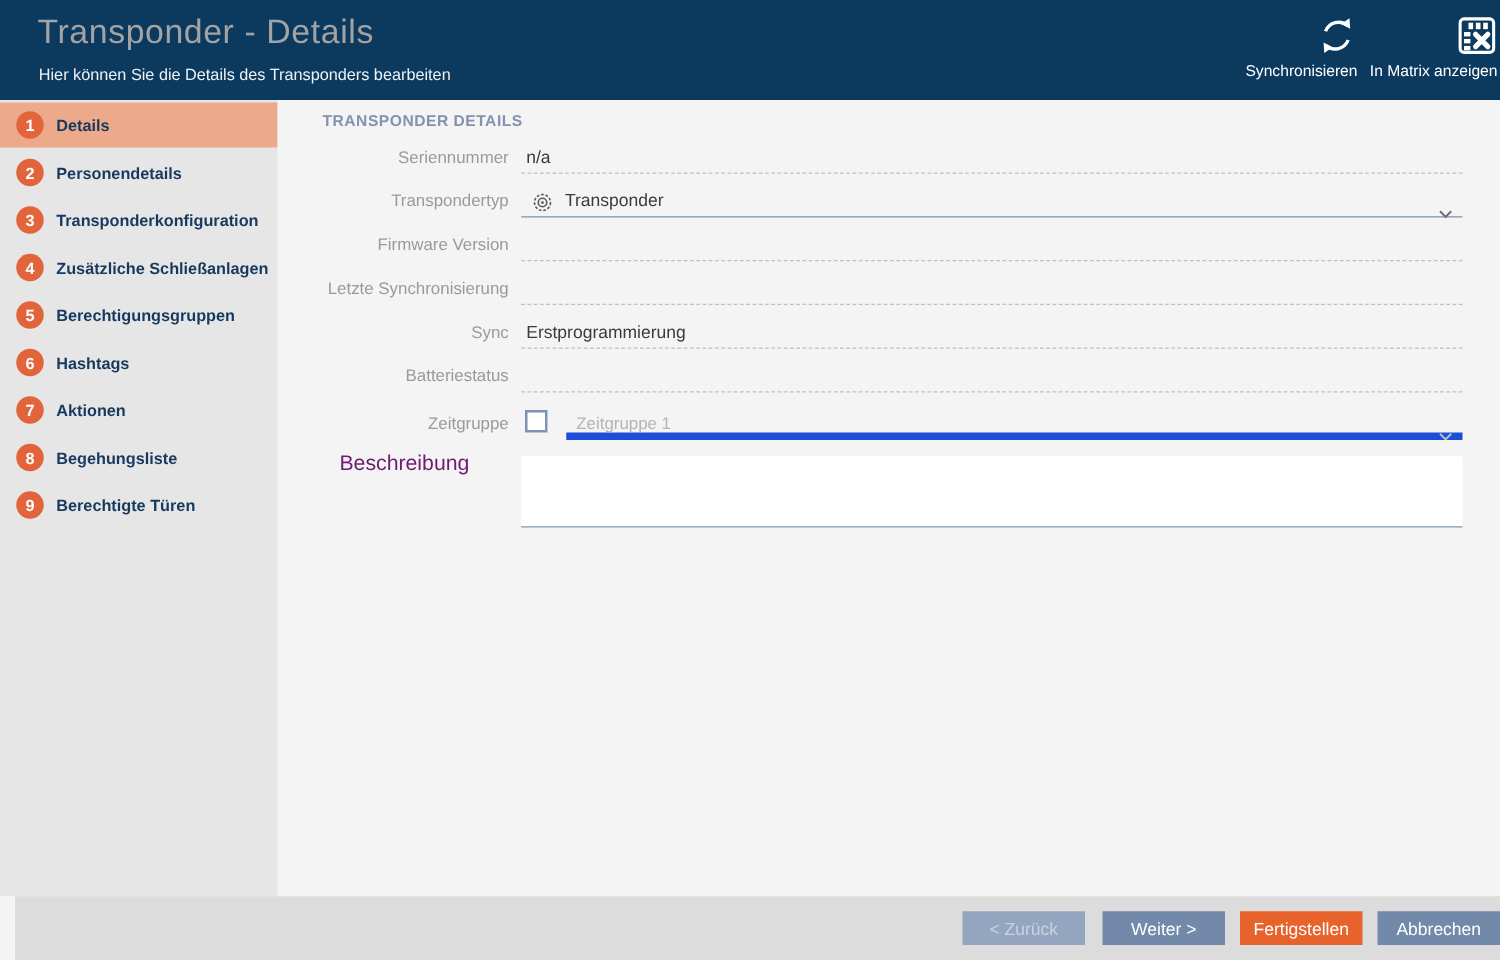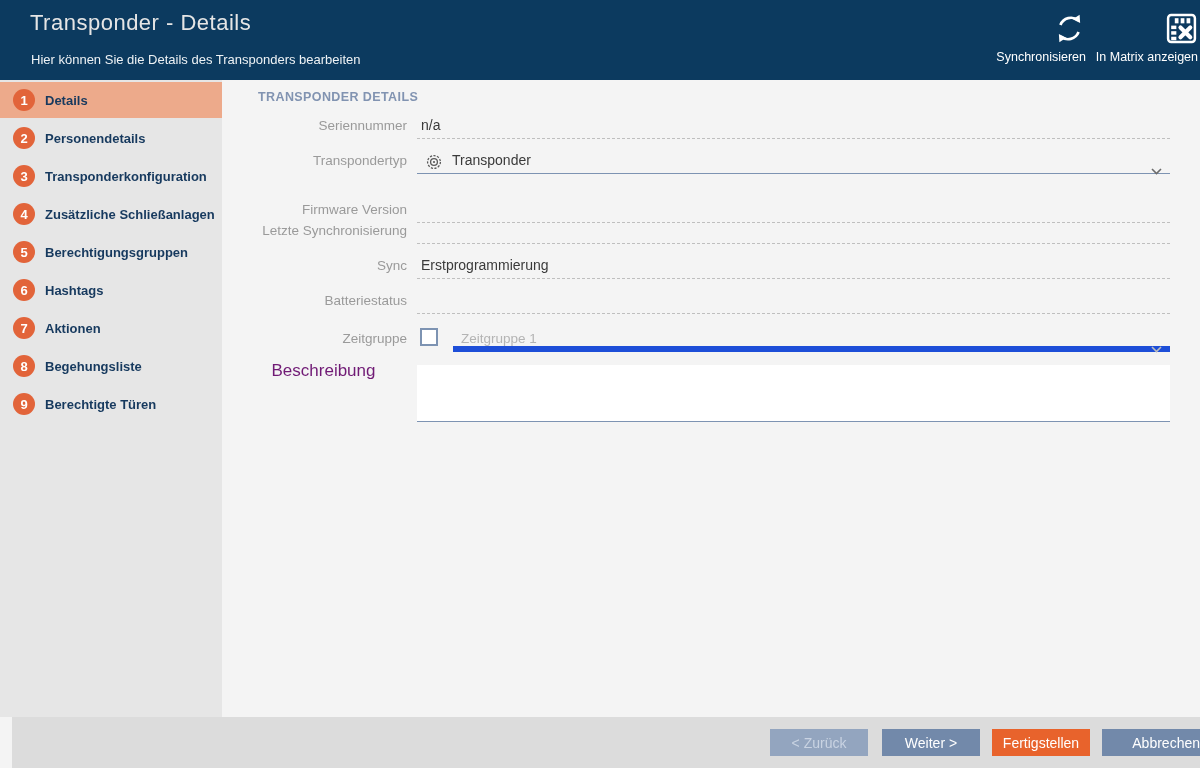--- a/index.html
+++ b/index.html
@@ -2,22 +2,22 @@
 <html><head>
 <meta charset="utf-8">
 <style>
   * { margin:0; padding:0; box-sizing:border-box; }
   html,body { width:1200px; height:768px; }
   body { font-family:"Liberation Sans","DejaVu Sans",sans-serif; background:#f4f4f4; }
   .app { position:relative; width:1200px; height:768px; overflow:hidden; }
 
   
   .header { position:absolute; left:0; top:0; width:1200px; height:80px; background:#0c3a5f; }
-  .header .title { position:absolute; left:30px; top:10px; font-size:22px; font-weight:300;
-                   color:#e5e5e5; letter-spacing:0.5px; }
+  .header .title { position:absolute; left:30px; top:10px; font-size:27px; font-weight:300;
+                   color:#a3a3a3; letter-spacing:0.5px; }
   .header .subtitle { position:absolute; left:31px; top:52px; font-size:13px; color:#eef2f5; }
   .hdr-action { position:absolute; top:12px; width:130px; height:60px; display:flex;
                 flex-direction:column; align-items:flex-end; justify-content:flex-start;
                 gap:5px; cursor:pointer; }
   .hdr-action .ico { width:33px; height:33px; display:block; }
   .hdr-action .lab { font-size:12.5px; color:#ffffff; white-space:nowrap; }
   .act-sync   { left:956px; }
   .act-matrix { left:1068px; }
 
   
@@ -58,32 +58,32 @@
   .zg-val  { padding-left:8px; color:#b4b4b4; font-size:13.5px; line-height:26px; }
 
   .desc-label { position:absolute; left:18px; top:281px; width:167px; text-align:center;
                 font-size:17px; color:#701a75; }
   .desc-area { position:absolute; left:195px; top:285px; width:753px; height:57px;
                background:#ffffff; border:none; border-bottom:1px solid #7d93b2;
                resize:none; font-family:"Liberation Sans",sans-serif; font-size:13px;
                color:#3a3a3a; padding:4px 6px; outline:none; }
 
   
-  .r-serien { top:32px; }  .r-typ { top:67px; }  .r-fw { top:116px; }
+  .r-serien { top:32px; }  .r-typ { top:67px; }  .r-fw { top:102px; }
   .r-lsync  { top:137px; } .r-sync { top:172px; } .r-batt { top:207px; }
   .r-zeit   { top:245px; }
 
   
   .footer { position:absolute; left:12px; top:717px; width:1200px; height:51px; background:#dcdcdc; }
   .btn { position:absolute; top:12px; width:98px; height:27px; border:none; font-size:14px;
          font-family:"Liberation Sans",sans-serif; cursor:pointer; }
   .btn-back   { left:758px;  background:#93a5bf; color:#c9d3e2; }
   .btn-next   { left:870px;  background:#7289aa; color:#ffffff; }
   .btn-finish { left:980px;  background:#e8632c; color:#ffffff; }
-  .btn-cancel { left:1090px; background:#7289aa; color:#ffffff;text-align:right; }
+  .btn-cancel { left:1090px; background:#7289aa; color:#ffffff; }
 </style>
 </head>
 <body>
 
 <div class="app">
 
   <div class="header">
     <div class="title">Transponder - Details</div>
     <div class="subtitle">Hier können Sie die Details des Transponders bearbeiten</div>
 

